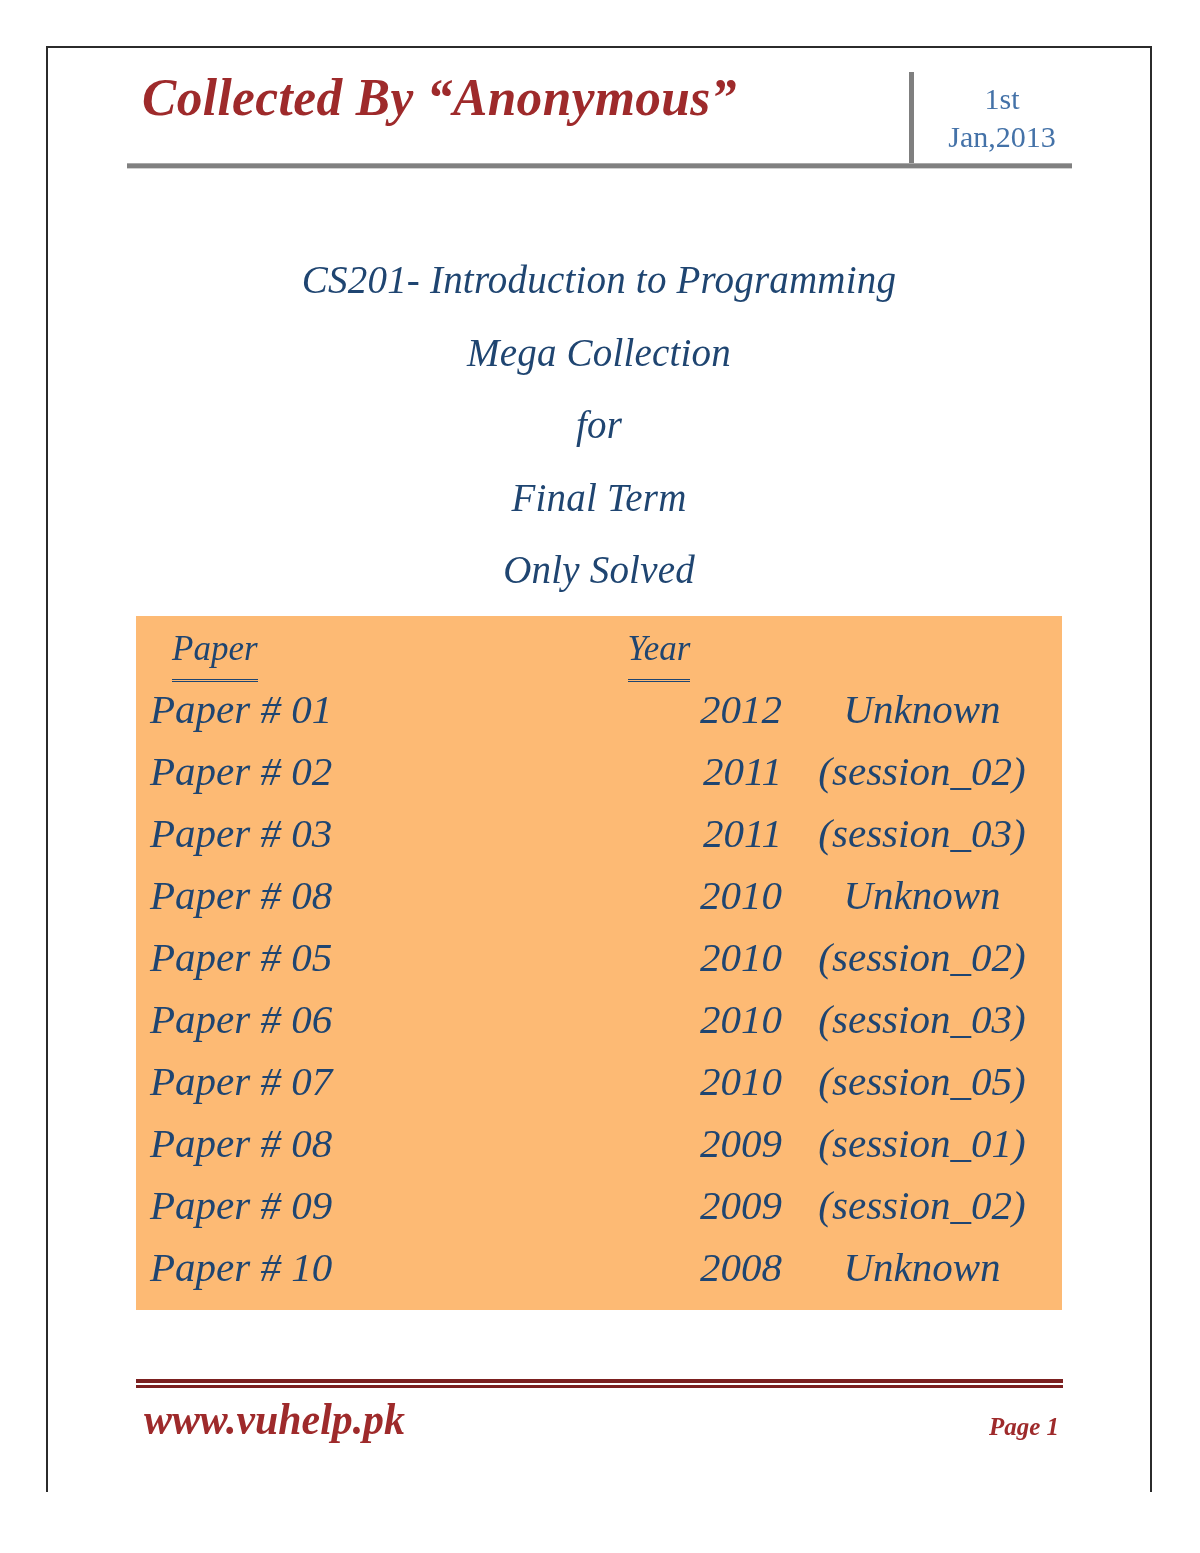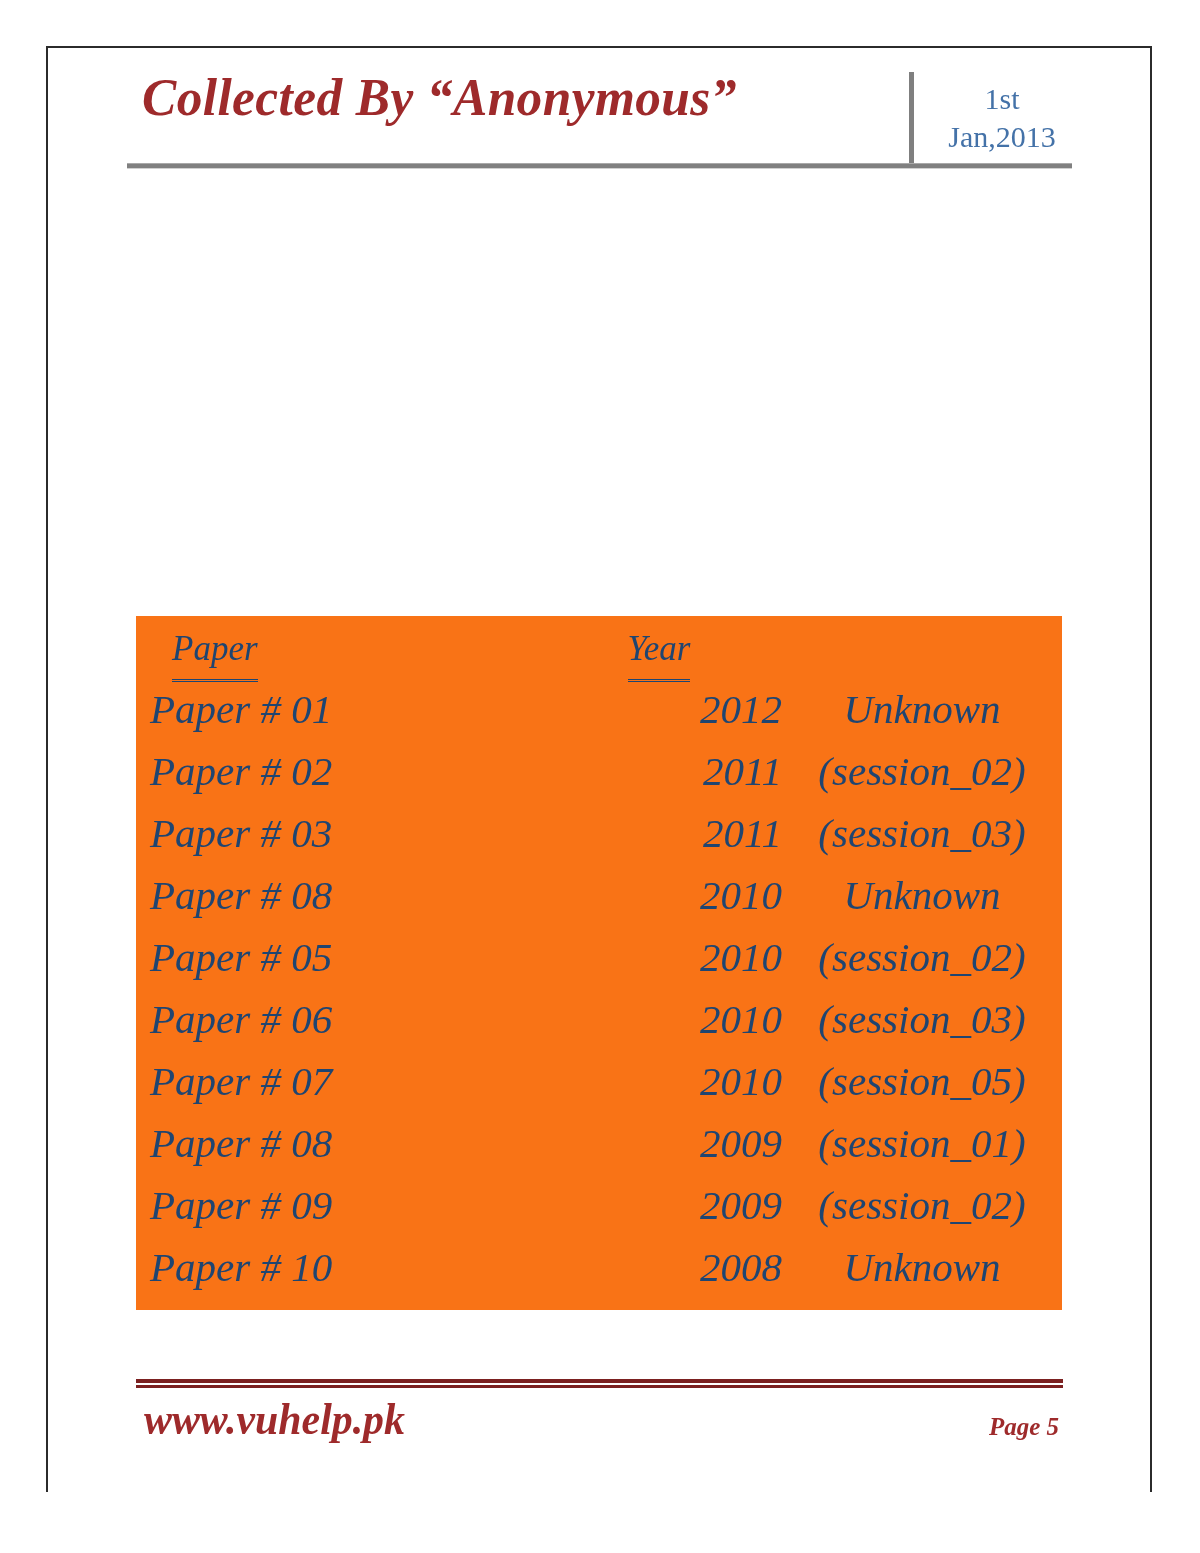--- a/index.html
+++ b/index.html
@@ -113,21 +113,21 @@
   }
   #doc-title .tline { display: block; white-space: nowrap; }
   #doc-title .tline.main { font-size: 39px; }
 
   
   #paper-table {
     position: absolute;
     left: 136px;
     top: 616px;
     width: 926px;
-    background: #f97316;
+    background: #fdba74;
     padding: 4px 0 12px 0;
     box-sizing: border-box;
   }
 
   .trow {
     display: flex;
     align-items: baseline;
     height: 62px;
     color: #1f4571;
     font-family: "Liberation Serif", "DejaVu Serif", serif;
@@ -223,20 +223,27 @@
 
     <div id="header-divider"></div>
 
     <div id="header-date">
       <div>1st</div>
       <div>Jan,2013</div>
     </div>
   </div>
   <div id="header-rule"></div>
 
+  <div id="doc-title">
+    <span class="tline main">CS201- Introduction to Programming</span>
+    <span class="tline">Mega Collection</span>
+    <span class="tline">for</span>
+    <span class="tline">Final Term</span>
+    <span class="tline">Only Solved</span>
+  </div>
 
   <div id="paper-table">
     <div class="trow head">
       <div class="col-paper"><span class="hd">Paper </span></div>
       <div class="col-year"><span class="hd">Year</span></div>
     </div>
 
     <div class="trow">
       <div class="col-paper">Paper # 01</div>
       <div class="col-year">2012</div>
@@ -289,16 +296,16 @@
     </div>
   </div>
 
   <div id="footer-rule">
     <div class="r1"></div>
     <div class="r2"></div>
   </div>
 
   <div id="footer">
     <div id="footer-site">www.vuhelp.pk</div>
-    <div id="footer-page">Page 5</div>
+    <div id="footer-page">Page 1</div>
   </div>
 
 </div>
 
 </body></html>

